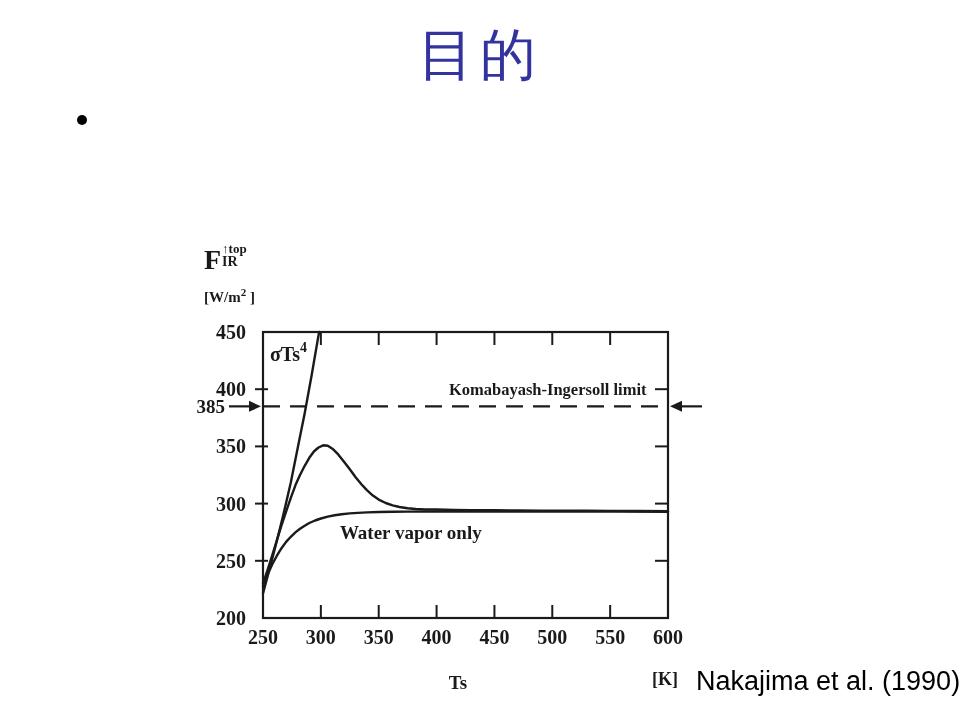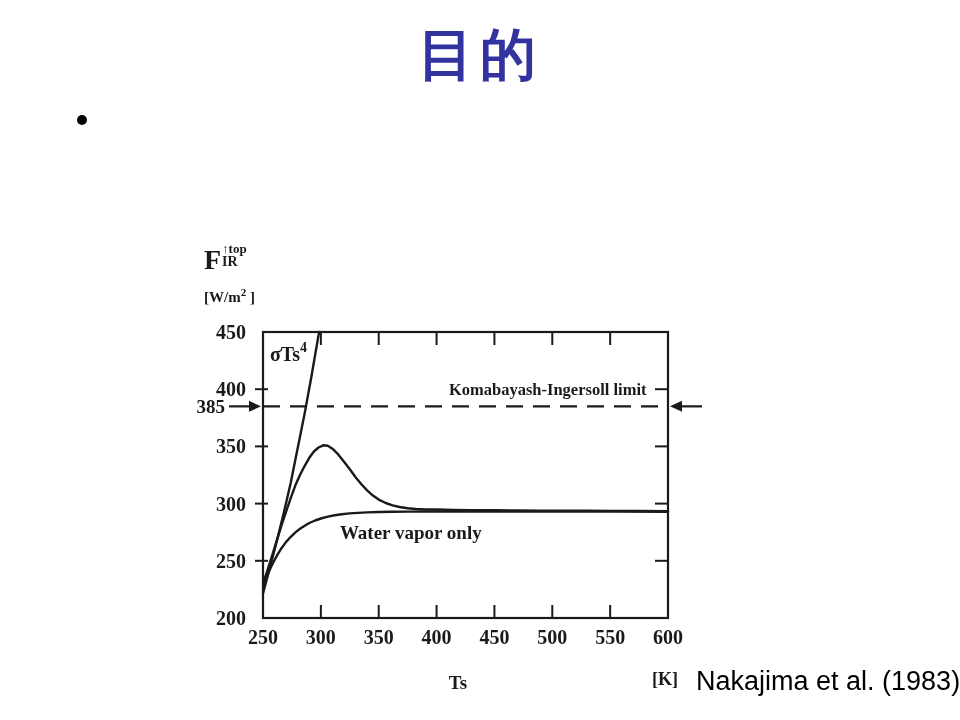--- a/index.html
+++ b/index.html
@@ -2,21 +2,21 @@
 <html><head>
 <meta charset="utf-8">
 <style>
   html,body{margin:0;padding:0;background:#888;}
   .slide{
     position:relative;width:960px;height:720px;background:#ffffff;
     font-family:"Liberation Sans",sans-serif;overflow:hidden;
   }
   .title{
     position:absolute;top:18px;left:0;width:100%;margin:0;
-    text-align:center;font-size:56px;font-weight:700;letter-spacing:6px;
+    text-align:center;font-size:56px;font-weight:400;letter-spacing:6px;
     color:#3333A0;
   }
   .bullets{
     position:absolute;left:77px;top:96px;width:840px;margin:0;padding:0;
     list-style:none;
   }
   .bullet-item{
     position:relative;padding-left:20px;font-size:41px;line-height:47px;
     color:#000;margin-bottom:9px;letter-spacing:0px;
   }
@@ -114,15 +114,15 @@
         <path d="M83.0 355.7 L87.6 342.0 L92.3 327.1 L96.9 312.2 L101.5 297.3 L106.1 283.6 L110.8 269.9 L115.4 257.3 L120.0 247.0 L124.7 237.8 L129.3 229.8 L133.9 223.5 L138.5 219.5 L143.2 217.3 L147.8 217.8 L152.4 220.7 L158.2 226.4 L164.0 233.8 L169.8 241.3 L175.6 249.3 L181.4 256.2 L187.1 262.4 L192.9 267.6 L198.7 271.6 L205.7 275.0 L212.6 277.3 L219.5 279.0 L227.6 280.2 L235.7 281.0 L245.0 281.5 L256.6 281.5 L273.9 282.0 L291.3 282.2 L314.4 282.3 L337.6 282.5 L360.7 282.6 L383.9 282.7 L407.0 282.8 L430.1 282.9 L459.1 283.0 L488.0 283.2" fill="none" stroke="#1a1a1a" stroke-width="2.4" stroke-linejoin="round" stroke-linecap="round"></path>
         <path d="M83.0 358.0 L87.6 346.5 L92.3 336.2 L96.9 327.7 L101.5 320.2 L106.1 313.9 L110.8 308.8 L115.4 304.4 L120.0 300.8 L124.7 297.7 L129.3 295.0 L135.1 292.5 L140.9 290.5 L147.8 288.6 L154.7 287.3 L161.7 286.2 L169.8 285.4 L177.9 284.9 L187.1 284.4 L198.7 284.0 L212.6 283.7 L227.6 283.6 L256.6 283.5 L302.9 283.5 L349.1 283.5 L395.4 283.6 L441.7 283.6 L488.0 283.7" fill="none" stroke="#1a1a1a" stroke-width="2.4" stroke-linejoin="round" stroke-linecap="round"></path>
         <text x="89.9" y="132.6" text-anchor="start" font-size="20">σTs<tspan dy="-9" font-size="14">4</tspan></text>
         <text x="367.7" y="166.9" text-anchor="middle" font-size="16.5">Komabayash-Ingersoll limit</text>
         <text x="159.9" y="311.1" text-anchor="start" font-size="19">Water vapor  only</text>
         <text x="278" y="461" text-anchor="middle" font-size="19">Ts</text>
         <text x="485" y="457" text-anchor="middle" font-size="18">[K]</text>
       </svg>
   </div>
 
-  <div class="caption">Nakajima et al. (1983)</div>
+  <div class="caption">Nakajima et al. (1990)</div>
 
 </div>
 
 </body></html>

